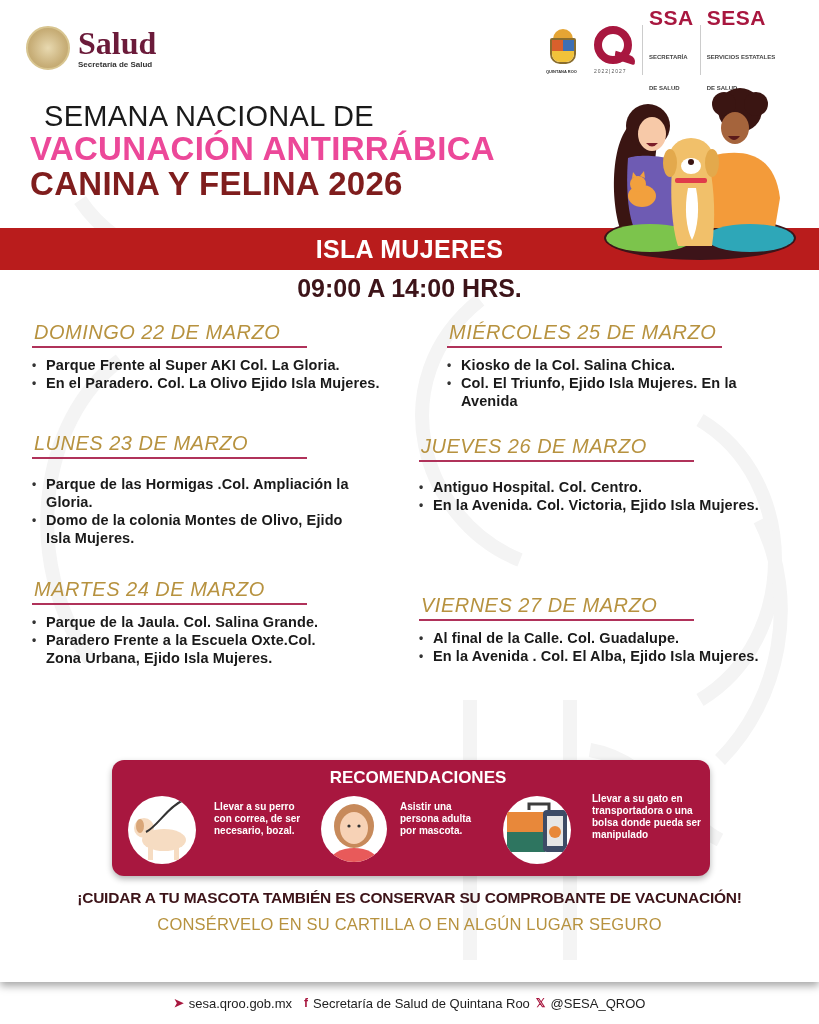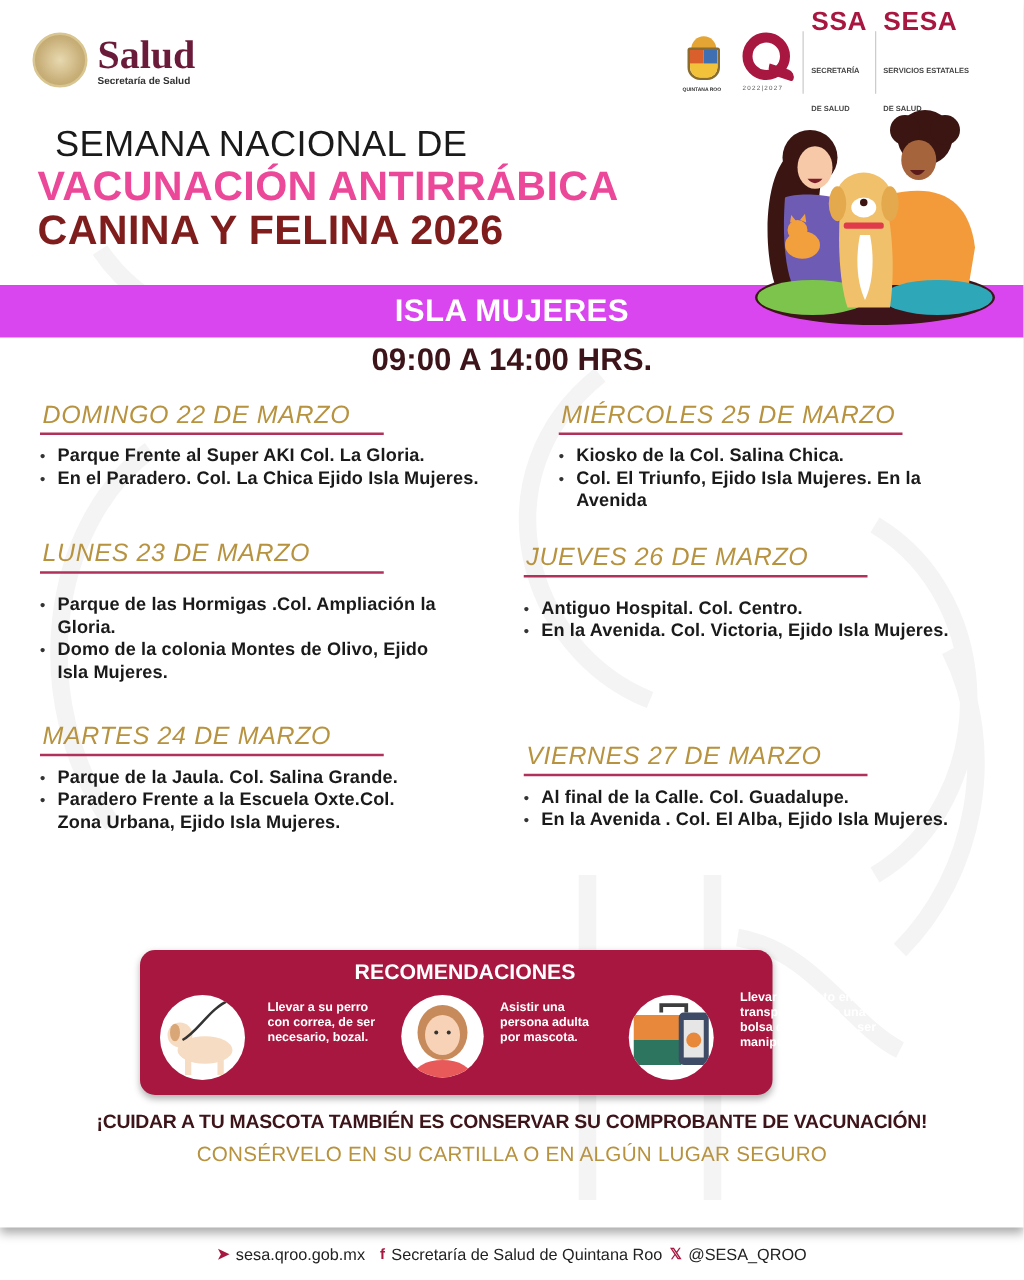--- a/index.html
+++ b/index.html
@@ -39,36 +39,36 @@
 
   
   .title-1 { position: absolute; left: 44px; top: 100px; font-size: 29px; color: #1a1a1a; letter-spacing: 0.3px; }
   .title-2 { position: absolute; left: 30px; top: 130px; font-size: 33px; font-weight: bold; color: #ec4899; letter-spacing: 0.3px; }
   .title-3 { position: absolute; left: 30px; top: 165px; font-size: 33px; font-weight: bold; color: #7f1d1d; letter-spacing: 0.3px; }
 
   
   .illustration { position: absolute; left: 600px; top: 88px; width: 200px; height: 172px; }
 
   
-  .banner { position: absolute; left: 0; top: 228px; width: 819px; height: 42px; background: #d946ef; }
+  .banner { position: absolute; left: 0; top: 228px; width: 819px; height: 42px; background: #b91c1c; }
   .banner-text { position: absolute; left: 0; top: 0; width: 819px; height: 42px; text-align: center; line-height: 42px;
                  color: #ffffff; font-weight: bold; font-size: 25px; letter-spacing: 0.3px; }
   .hours { position: absolute; left: 0; top: 274px; width: 819px; text-align: center; color: #3d1419; font-size: 25px; font-weight: bold; }
 
   
   .day { position: absolute; width: 380px; }
   .day-title { font-style: italic; color: #b7923f; font-size: 20px; letter-spacing: 0.5px; padding-left: 2px; height: 24px; line-height: 24px; }
   .day-rule { height: 2px; width: 275px; background: #b0325a; margin-top: 2px; }
   .day-list { list-style: none; margin-top: 8px; padding-left: 0; }
   .day-list li { position: relative; padding-left: 14px; font-size: 14.5px; line-height: 18px; color: #1a1a1a; font-weight: bold; letter-spacing: 0.1px; }
   .day-list li::before { content: "•"; position: absolute; left: 0; top: 0; font-size: 12px; color: #333; }
   .day-list.spaced { margin-top: 16px; }
 
   
-  .reco { position: absolute; left: 112px; top: 760px; width: 506px; height: 116px; background: #a8173f; border-radius: 12px;
+  .reco { position: absolute; left: 112px; top: 760px; width: 598px; height: 116px; background: #a8173f; border-radius: 12px;
           box-shadow: 0 3px 6px rgba(0,0,0,0.3); }
   .reco-title { position: absolute; left: 0; top: 8px; width: 100%; text-align: center; color: #fff; font-weight: bold; font-size: 17px; padding-left: 14px; }
   .reco-icon { position: absolute; border-radius: 50%; background: #ffffff; overflow: hidden; }
   .reco-text { position: absolute; color: #fff; font-weight: bold; font-size: 10px; line-height: 12px; }
 
   
   .closing-1 { position: absolute; left: 0; top: 889px; width: 819px; text-align: center; font-weight: bold; color: #3d1419; font-size: 15.5px; letter-spacing: -0.2px; }
   .closing-2 { position: absolute; left: 0; top: 915px; width: 819px; text-align: center; color: #b7923f; font-size: 16.5px; letter-spacing: 0.2px; }
 
   
@@ -178,21 +178,21 @@
     <path d="M88 100 C 84 120, 86 140, 92 152 C 98 140, 100 120, 96 100 Z" fill="#ffffff"></path>
   </svg>
 
   <div class="hours">09:00 A 14:00 HRS.</div>
 
   <div class="day" style="left:32px; top:320px;">
     <div class="day-title">DOMINGO 22 DE MARZO</div>
     <div class="day-rule"></div>
     <ul class="day-list">
       <li>Parque Frente al Super AKI Col. La Gloria.</li>
-      <li>En el Paradero. Col. La Chica Ejido Isla Mujeres.</li>
+      <li>En el Paradero. Col. La Olivo Ejido Isla Mujeres.</li>
     </ul>
   </div>
 
   <div class="day" style="left:32px; top:431px;">
     <div class="day-title">LUNES  23 DE MARZO</div>
     <div class="day-rule"></div>
     <ul class="day-list spaced" style="width:330px;">
       <li>Parque de las Hormigas .Col. Ampliación la Gloria.</li>
       <li>Domo de la colonia  Montes de Olivo, Ejido Isla Mujeres.</li>
     </ul>

